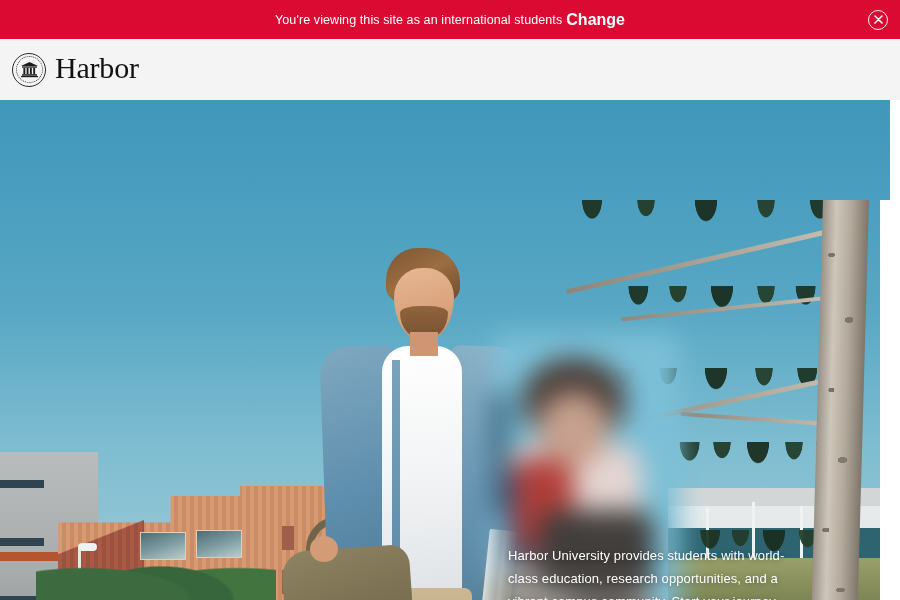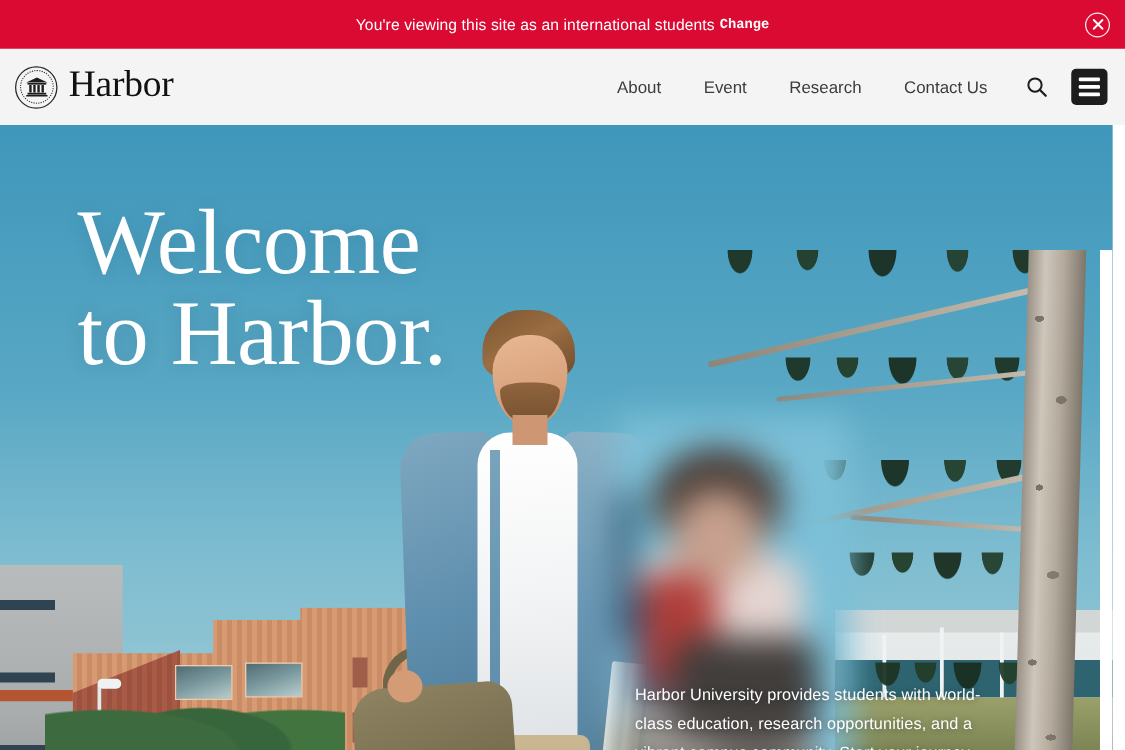--- a/index.html
+++ b/index.html
@@ -19,25 +19,24 @@
     justify-content:center;
   }
   .notice-inner { display:flex; align-items:center; gap:4px; }
   .notice-text {
     color:#ffffff;
     font-size:12.5px;
     letter-spacing:0.1px;
   }
   .notice-link {
     color:#ffffff;
-    font-size:11px;
+    font-size:16px;
     font-weight:600;
     text-decoration:none;
     cursor:pointer;
-    font-family:Liberation Mono, monospace;
   }
   .notice-close {
     position:absolute;
     right:12px; top:50%;
     transform:translateY(-50%);
     width:20px; height:20px;
     border:1.4px solid rgba(255,255,255,0.92);
     border-radius:50%;
     display:flex; align-items:center; justify-content:center;
     cursor:pointer;
@@ -426,39 +425,20 @@
         <rect x="6.6" y="7" width="1.9" height="6" fill="#1c1c1c"></rect>
         <rect x="9.9" y="7" width="1.9" height="6" fill="#1c1c1c"></rect>
         <rect x="13.2" y="7" width="1.9" height="6" fill="#1c1c1c"></rect>
         <rect x="2" y="13.2" width="15" height="1.5" fill="#1c1c1c"></rect>
         <rect x="1" y="15" width="17" height="1.2" fill="#1c1c1c"></rect>
       </svg>
     </span>
     <span class="brand-name">Harbor</span>
   </div>
 
-  <nav class="nav">
-    <a class="nav-link">About</a>
-    <a class="nav-link">Event</a>
-    <a class="nav-link">Research</a>
-    <a class="nav-link">Contact Us</a>
-
-    <div class="nav-search">
-      <svg width="17" height="17" viewBox="0 0 17 17" aria-hidden="true">
-        <circle cx="7" cy="7" r="5.3" fill="none" stroke="#1d1d1d" stroke-width="1.6"></circle>
-        <path d="M11 11 L15.6 15.6" stroke="#1d1d1d" stroke-width="1.8" stroke-linecap="round"></path>
-      </svg>
-    </div>
-
-    <div class="nav-menu-btn">
-      <span></span>
-      <span></span>
-      <span></span>
-    </div>
-  </nav>
 </header>
 
 <section class="hero">
 
   <div class="hero-scene">
     <div class="sky"></div>
 
     <div class="bldg-grey"></div>
     <div class="bldg-grey-band"></div>
     <div class="bldg-wood"></div>
@@ -525,21 +505,15 @@
       <div class="bp-leg"></div>
       <div class="bp-top"></div>
       <div class="bp-navy"></div>
       <div class="bp-red"></div>
       <div class="bp-dark"></div>
       <div class="bp-hair"></div>
       <div class="bp-face"></div>
     </div>
   </div>
 
-  <div class="hero-copy">
-    <h1 class="hero-title">
-      <span>Welcome</span>
-      <span class="line2">to Harbor.</span>
-    </h1>
-  </div>
 
   <div class="right-gutter"></div>
 </section>
 
 </body></html>

